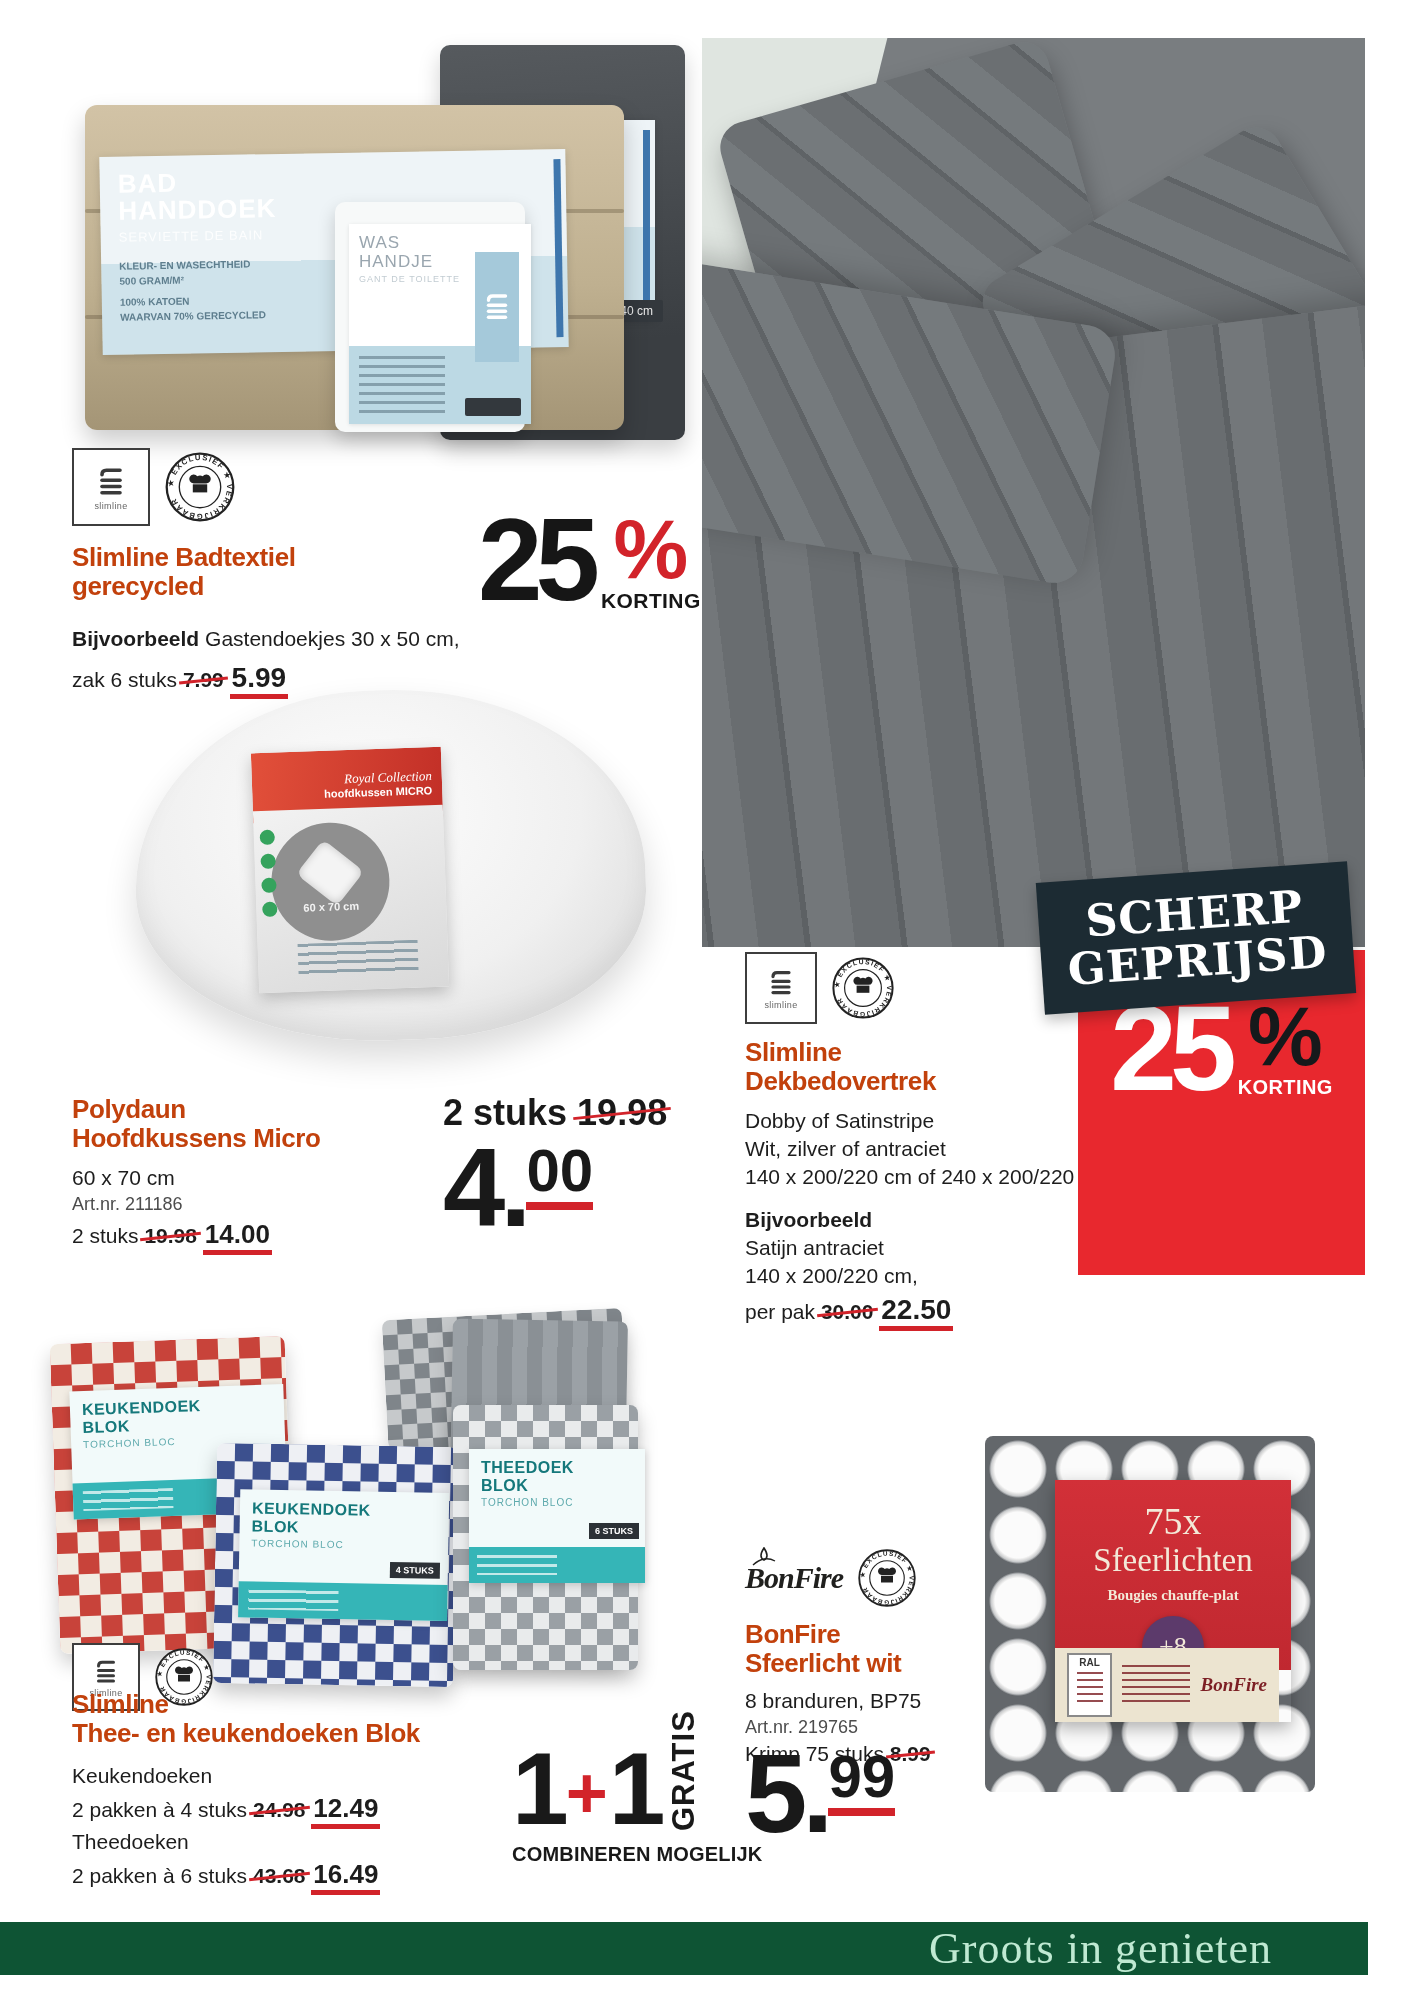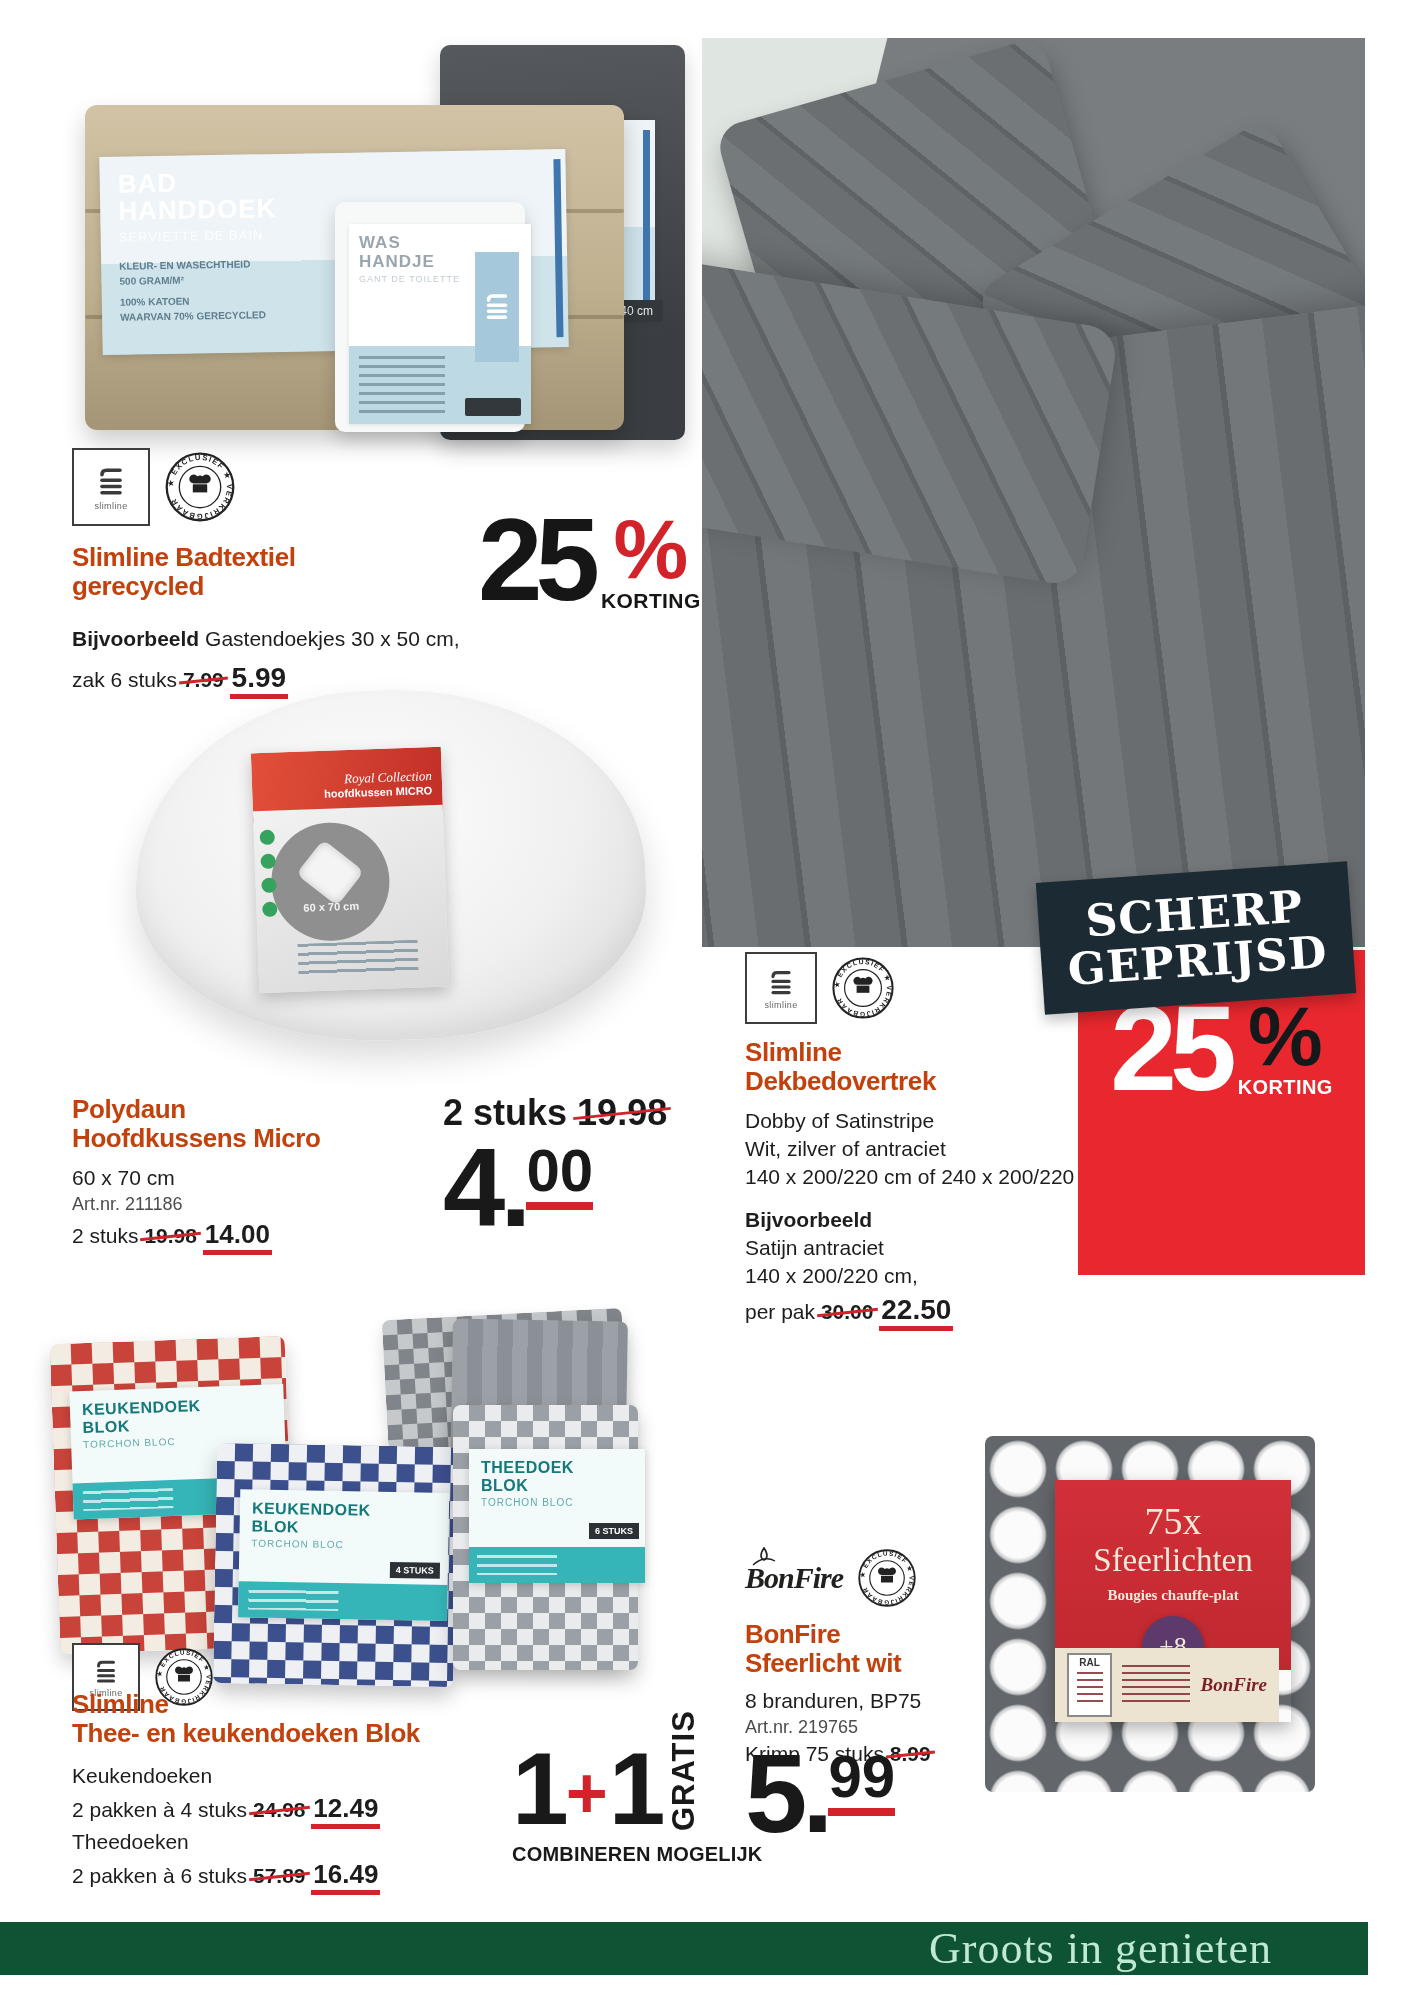--- a/index.html
+++ b/index.html
@@ -73,21 +73,21 @@
   .t-big.sm{font-size:17px;}
   .t-sub{color:rgba(255,255,255,0.85);font-size:13px;letter-spacing:1px;margin-top:4px;}
   .t-sub.sm{font-size:9px;}
   .t-small{font-size:10px;color:#5e7e8e;line-height:1.5;font-weight:bold;}
   .size-tag{position:absolute;background:#33383d;color:#eaeaea;font-size:12px;padding:4px 10px;border-radius:2px;}
   .bluestrip{position:absolute;top:10px;bottom:10px;width:7px;background:#3e76ad;right:5px;}
   .bars{background:repeating-linear-gradient(180deg,#6d8794 0 3px,transparent 3px 9px);opacity:0.7;}
   .bars.light{background:repeating-linear-gradient(180deg,#ffffff 0 3px,transparent 3px 9px);}
   .was-pack{background:#f7f9f9;border-radius:10px;box-shadow:0 8px 18px rgba(0,0,0,0.18);}
   .was-label{background:#fff;box-shadow:0 1px 4px rgba(0,0,0,0.1);}
-  .was-big{font-weight:bold;color:#9aa6af;font-size:17px;line-height:1.1;letter-spacing:1px;}
+  .was-big{font-weight:normal;color:#9aa6af;font-size:17px;line-height:1.1;letter-spacing:1px;}
   .was-sub{color:#c2ccd2;font-size:9px;letter-spacing:1px;margin-top:3px;}
   .s-mini{background:#a5c9da;display:flex;align-items:center;justify-content:center;}
 
   
   .duvet-photo{background:#dfe5e0;overflow:hidden;}
   .stripes{background:repeating-linear-gradient(90deg,#696d70 0 46px,#5d6164 46px 52px,#73777a 52px 96px);}
   .stripes-d{background:repeating-linear-gradient(55deg,#6b6f72 0 34px,#5f6366 34px 39px,#757a7d 39px 72px);}
   .pillow-g{border-radius:26px;box-shadow:0 14px 26px rgba(0,0,0,0.28);}
   .duvet{border-radius:24px;box-shadow:0 -8px 30px rgba(0,0,0,0.22);}
 
@@ -415,21 +415,21 @@
   <div class="abs txt" style="left:72px;top:1763px;width:430px;line-height:1.28;">
     <div>Keukendoeken</div>
     <div style="margin:2px 0 4px;">
       <span>2 pakken à 4 stuks</span>
       <span class="p-old">24.98</span>
       <span class="p-new" style="font-size:26px;">12.49</span>
     </div>
     <div>Theedoeken</div>
     <div style="margin-top:2px;">
       <span>2 pakken à 6 stuks</span>
-      <span class="p-old">57.89</span>
+      <span class="p-old">43.68</span>
       <span class="p-new" style="font-size:26px;">16.49</span>
     </div>
   </div>
 
   <div class="abs" style="left:512px;top:1727px;">
     <div class="promo">
       <span class="one">1</span>
       <span class="plus">+</span>
       <span class="one">1</span>
       <span class="gratis">GRATIS</span>

